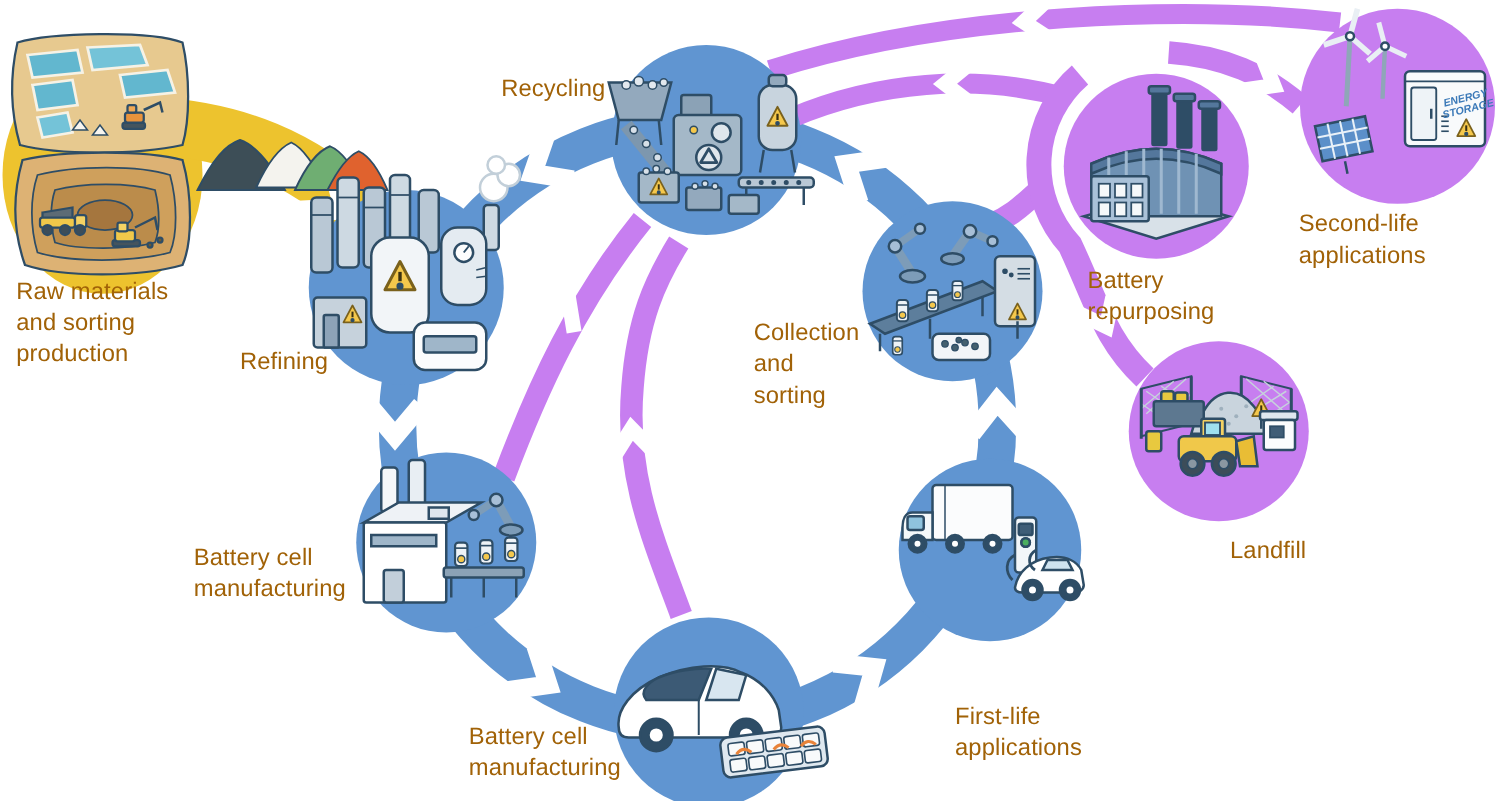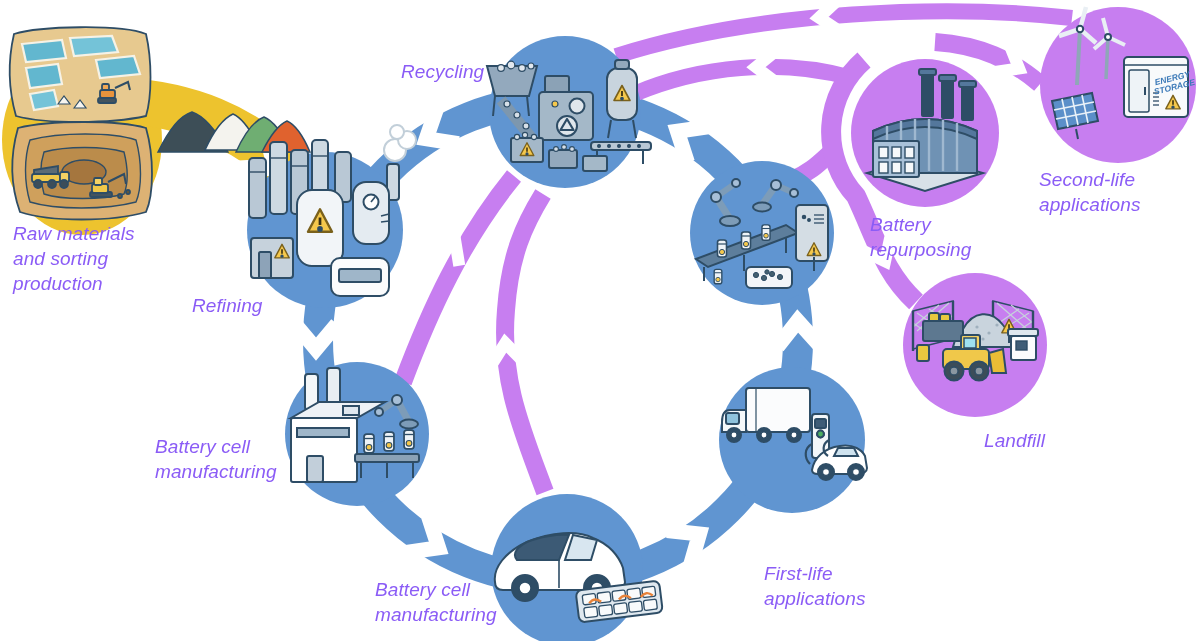--- a/index.html
+++ b/index.html
@@ -1,21 +1,21 @@
 <!DOCTYPE html>
 <html><head>
 <meta charset="utf-8">
 <title>Battery value chain diagram</title>
 <style>
   html,body{margin:0;padding:0;background:#fff;}
   #stage{position:relative;width:1200px;height:641px;background:#ffffff;overflow:hidden;
          font-family:"Liberation Sans","DejaVu Sans",sans-serif;}
   #artwork{position:absolute;left:0;top:0;}
-  .lbl{position:absolute;color:#8b5cf6;font-size:19px;line-height:1.32;
-       white-space:pre-line;letter-spacing:0.1px;font-style:italic;}
+  .lbl{position:absolute;color:#a16207;font-size:19px;line-height:1.32;
+       white-space:pre-line;letter-spacing:0.1px;}
 </style>
 </head>
 <body>
 
 <div id="stage">
 
 <svg id="artwork" width="1200" height="641" viewBox="0 0 1200 641">
   <defs>
     <g id="warn">
       <path d="M0,-8.5 L8,6.5 L-8,6.5 Z" fill="#f5c84c" stroke="#7a611c" stroke-width="1.6" stroke-linejoin="round"></path>
@@ -471,22 +471,25 @@
       <rect x="33" y="-16" width="30" height="7" rx="2" fill="#dfe7ee"></rect>
       <rect x="36" y="-9" width="25" height="24" rx="2" fill="#fbfcfd"></rect>
       <rect x="41" y="-4" width="11" height="9" fill="#3f5d77" stroke-width="1.4"></rect>
     </g>
   </g>
 </svg>
 
 <div class="lbl" style="left:13px;top:221px;width:150px;">Raw materials
 and sorting
 production</div>
-<div class="lbl" style="left:192px;top:277px;width:90px;margin-top:16px;">Refining</div>
+<div class="lbl" style="left:192px;top:277px;width:90px;">Refining</div>
 <div class="lbl" style="left:401px;top:59px;width:110px;">Recycling</div>
+<div class="lbl" style="left:603px;top:254px;width:110px;">Collection
+and
+sorting</div>
 <div class="lbl" style="left:155px;top:434px;width:150px;">Battery cell
 manufacturing</div>
 <div class="lbl" style="left:375px;top:577px;width:160px;">Battery cell
 manufacturing</div>
 <div class="lbl" style="left:764px;top:517px;width:130px;margin-top:44px;">First-life
 applications</div>
 <div class="lbl" style="left:870px;top:212px;width:140px;">Battery
 repurposing</div>
 <div class="lbl" style="left:1039px;top:167px;width:140px;">Second-life
 applications</div>

